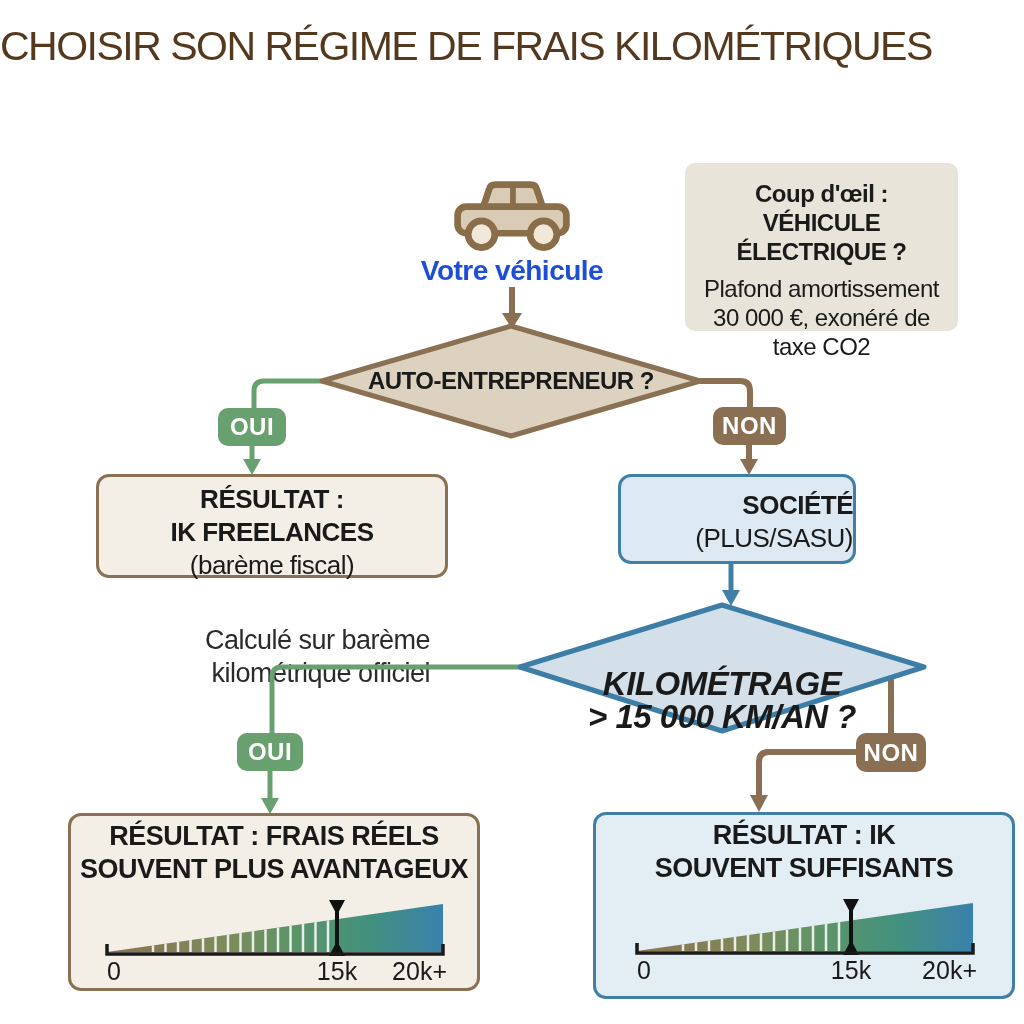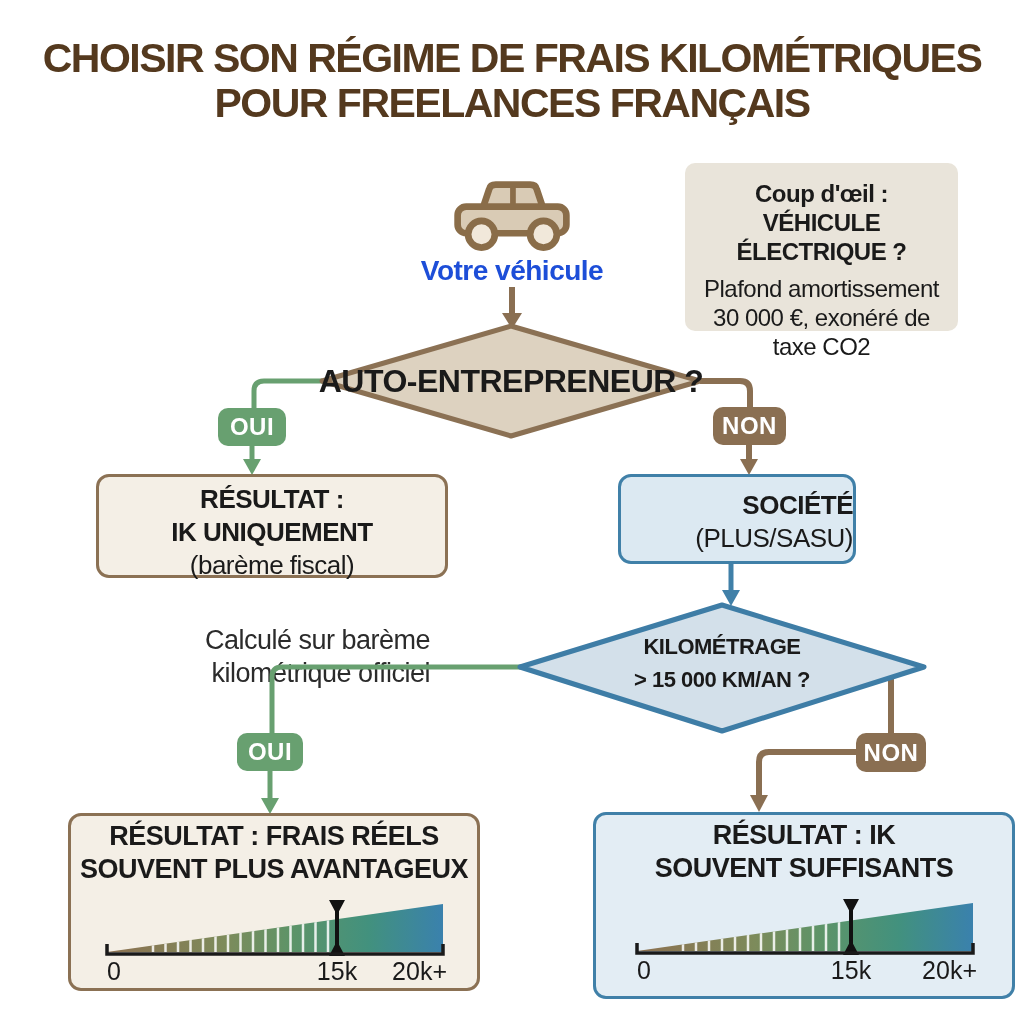--- a/index.html
+++ b/index.html
@@ -17,22 +17,22 @@
     --ink:#1a1a1a;
   }
   html,body{margin:0;padding:0;background:#fff;}
   .canvas{
     position:relative;width:1024px;height:1024px;background:#ffffff;overflow:hidden;
     font-family:"Liberation Sans",sans-serif;color:var(--ink);
   }
   .abs{position:absolute;}
   
   .page-title{
-    top:36px;left:0;width:1024px;text-align:center;
-    font-size:41px;font-weight:bold;line-height:45px;letter-spacing:-1.5px;
+    top:24px;left:0;width:1024px;
+    font-size:41px;font-weight:normal;line-height:45px;letter-spacing:-1.5px;
     color:var(--title-brown);
   }
   
   svg.connectors{left:0;top:0;z-index:1;}
   .node{z-index:2;}
   
   .car-label{
     left:380px;top:255px;width:264px;text-align:center;
     font-size:28px;font-weight:bold;letter-spacing:-0.5px;color:#1d4ed8;
   }
@@ -41,22 +41,22 @@
     left:685px;top:163px;width:273px;height:168px;background:var(--callout-bg);
     border-radius:10px;text-align:center;box-sizing:border-box;padding-top:16px;
   }
   .callout .h{font-size:24px;font-weight:bold;line-height:29px;letter-spacing:-0.5px;}
   .callout .b{font-size:24px;line-height:29px;letter-spacing:-0.5px;margin-top:8px;}
   
   .diamond-label{
     display:flex;align-items:center;justify-content:center;flex-direction:column;
     text-align:center;font-weight:bold;letter-spacing:-0.5px;z-index:3;
   }
-  .diamond-label.d1{left:315px;top:320px;width:392px;height:122px;font-size:32px;}
-  .diamond-label.d2{left:514px;top:594px;width:416px;height:138px;font-size:22px;line-height:33px;}
+  .diamond-label.d1{left:315px;top:320px;width:392px;height:122px;font-size:24px;}
+  .diamond-label.d2{left:514px;top:631px;width:416px;height:138px;font-size:33px;line-height:33px;font-style:italic;}
   
   .badge{
     display:flex;align-items:center;justify-content:center;color:#fff;
     font-weight:bold;font-size:24px;letter-spacing:0.5px;border-radius:10px;z-index:3;
   }
   .badge.green{background:var(--green);}
   .badge.brown{background:var(--brown);}
   
   .box{box-sizing:border-box;border-radius:13px;text-align:center;z-index:2;}
   .box.cream{background:var(--cream-fill);border:3px solid var(--brown-border);}
@@ -75,21 +75,20 @@
   .gauge{position:absolute;}
   .gauge text{font-family:"Liberation Sans",sans-serif;fill:#1a1a1a;font-size:25px;}
 </style>
 </head>
 <body>
 
 <div class="canvas">
 
   <div class="abs page-title">
     <div>CHOISIR SON RÉGIME DE FRAIS KILOMÉTRIQUES</div>
-    <div>POUR FREELANCES FRANÇAIS</div>
   </div>
 
   <svg class="abs connectors" width="1024" height="1024" viewBox="0 0 1024 1024">
     <g fill="#8a6f52" stroke="#8a6f52">
       <path d="M512,287 V314" stroke-width="6" fill="none"></path>
       <polygon points="502,313 522,313 512,329" stroke="none"></polygon>
     </g>
     <g stroke="#68a070" fill="#68a070">
       <path d="M322,381 H264 Q254,381 254,391 V412" stroke-width="5" fill="none"></path>
       <path d="M252,444 V460" stroke-width="5" fill="none"></path>
@@ -144,21 +143,21 @@
 
   <div class="abs badge green" style="left:218px;top:408px;width:68px;height:38px;">
     <span>OUI</span>
   </div>
   <div class="abs badge brown" style="left:713px;top:407px;width:73px;height:38px;">
     <span>NON</span>
   </div>
 
   <div class="abs box cream result1">
     <div class="bold-line">RÉSULTAT :</div>
-    <div class="bold-line">IK UNIQUEMENT</div>
+    <div class="bold-line">IK FREELANCES</div>
     <div class="reg-line">(barème fiscal)</div>
   </div>
   <div class="abs caption1">
     <div>Calculé sur barème</div>
     <div>kilométrique officiel</div>
   </div>
 
   <div class="abs box blue societe">
     <div class="bold-line">SOCIÉTÉ</div>
     <div class="reg-line">(PLUS/SASU)</div>

